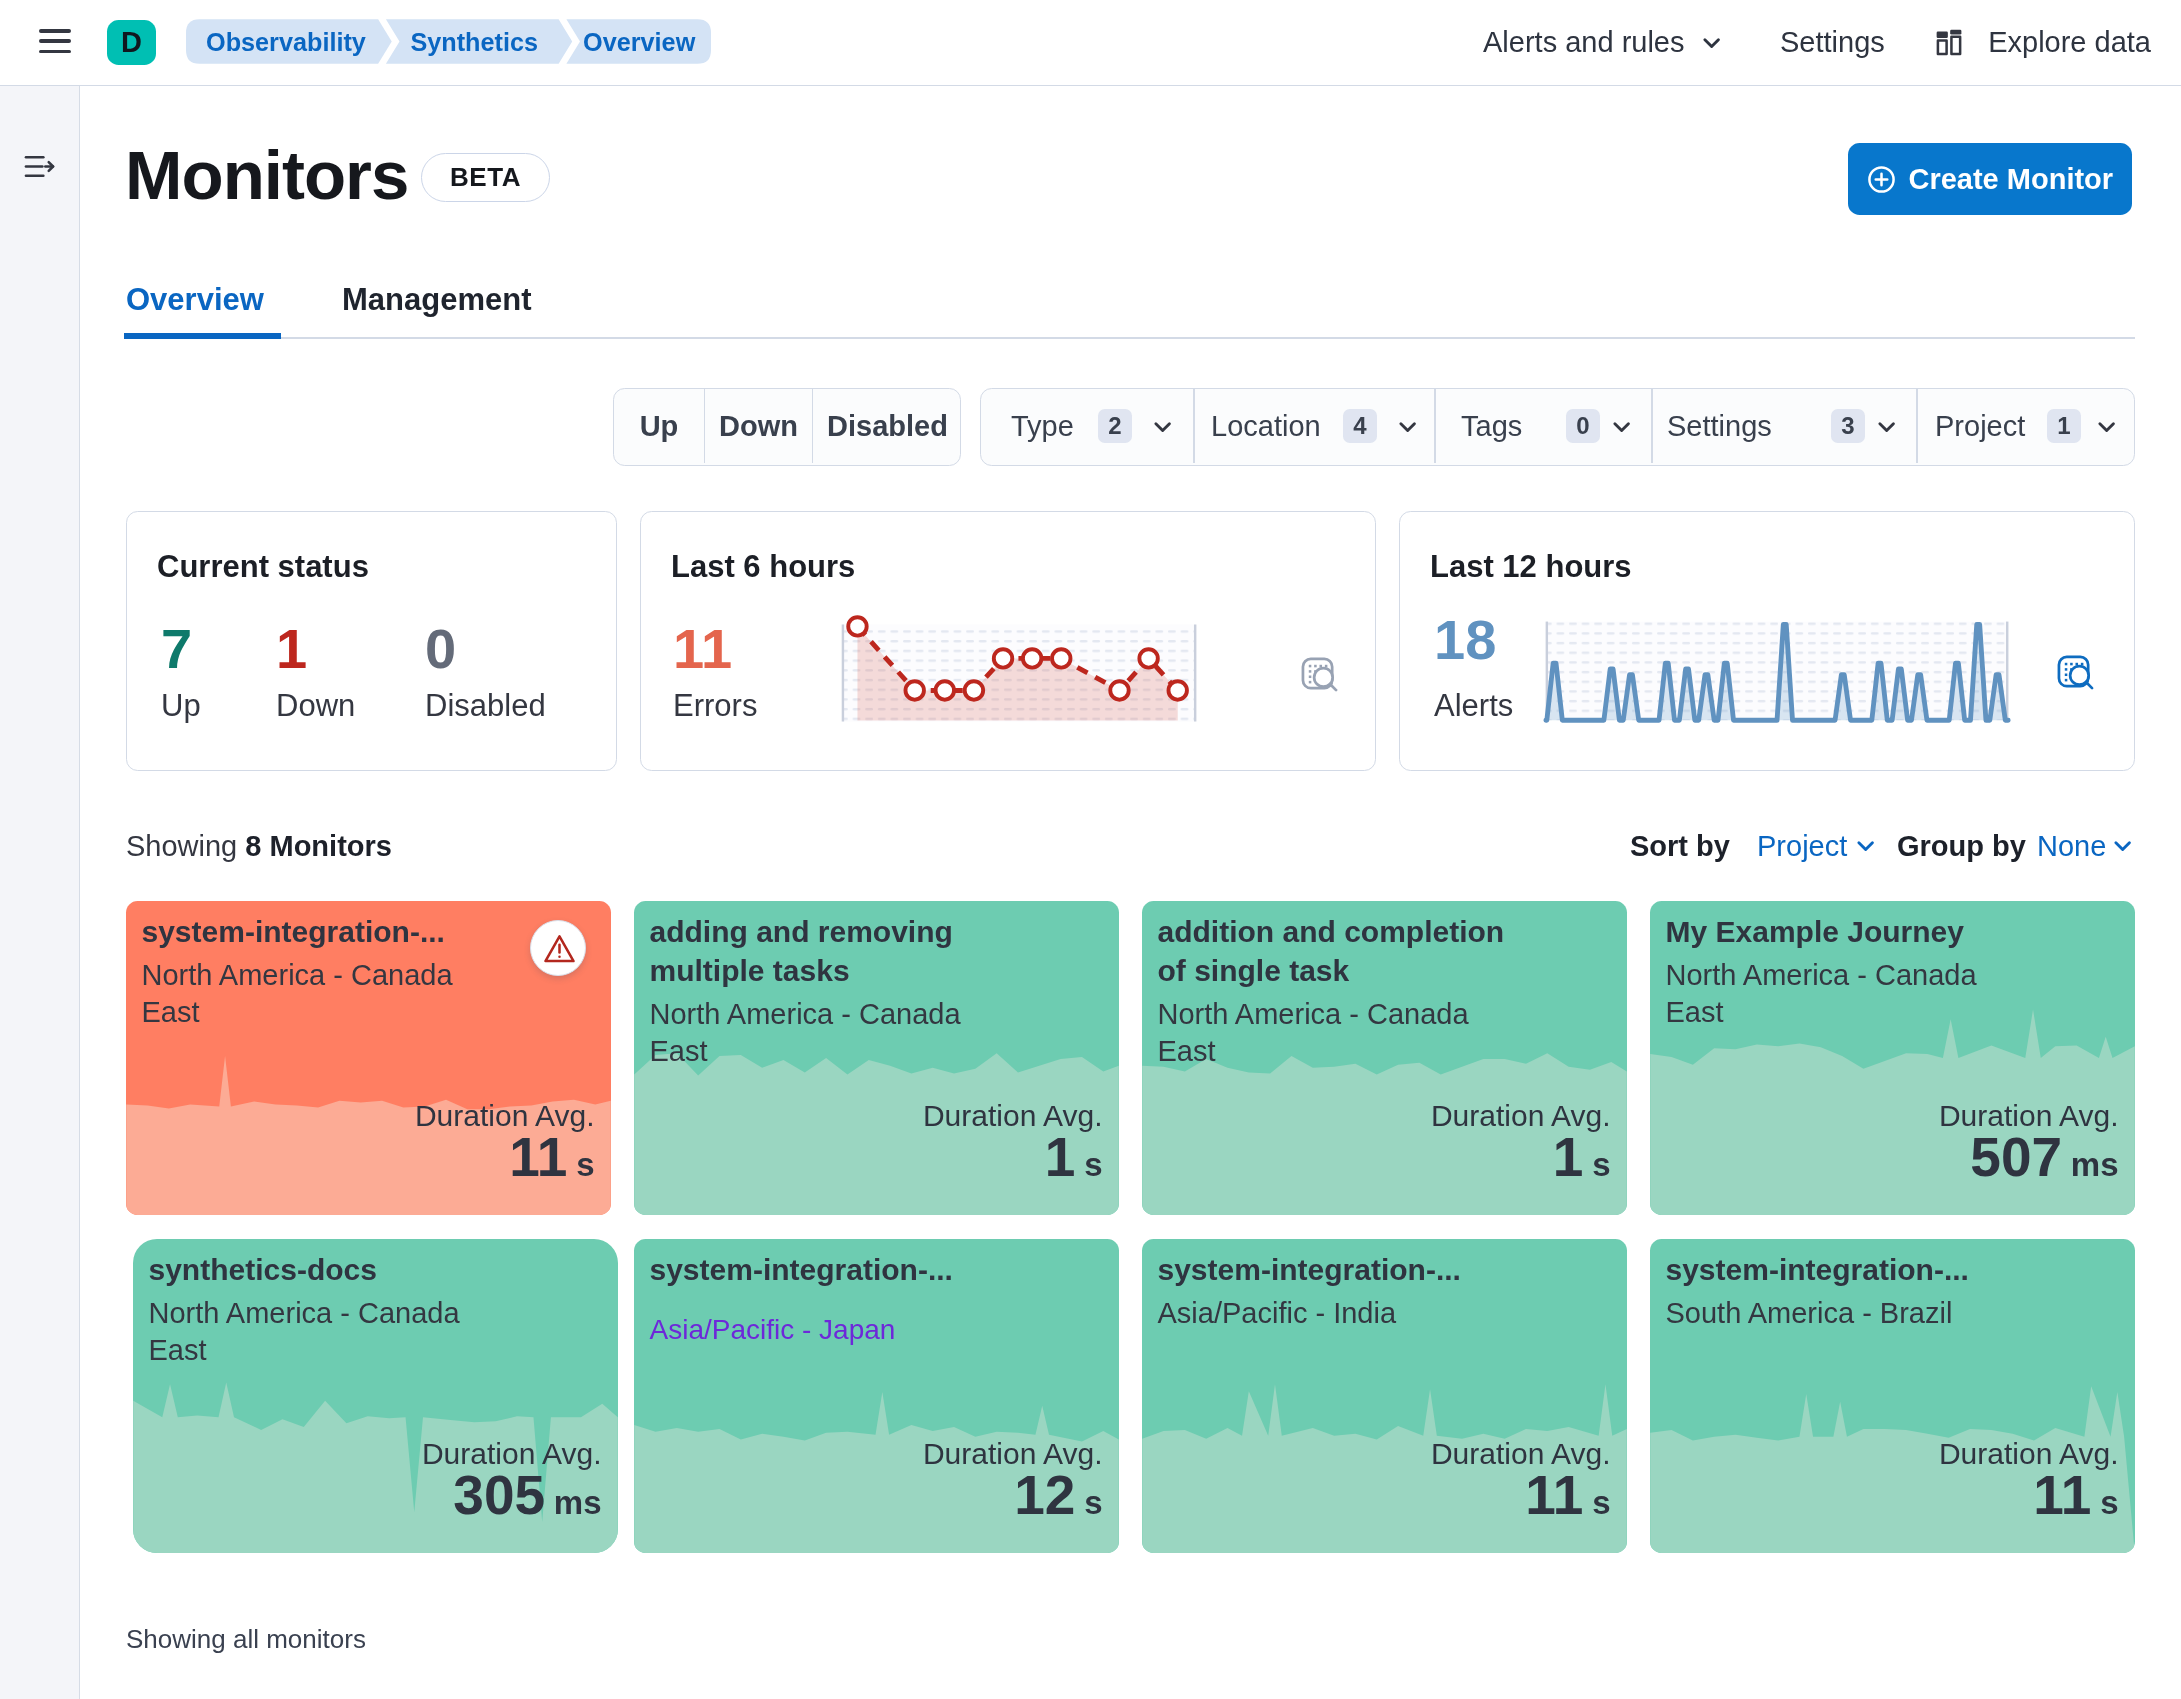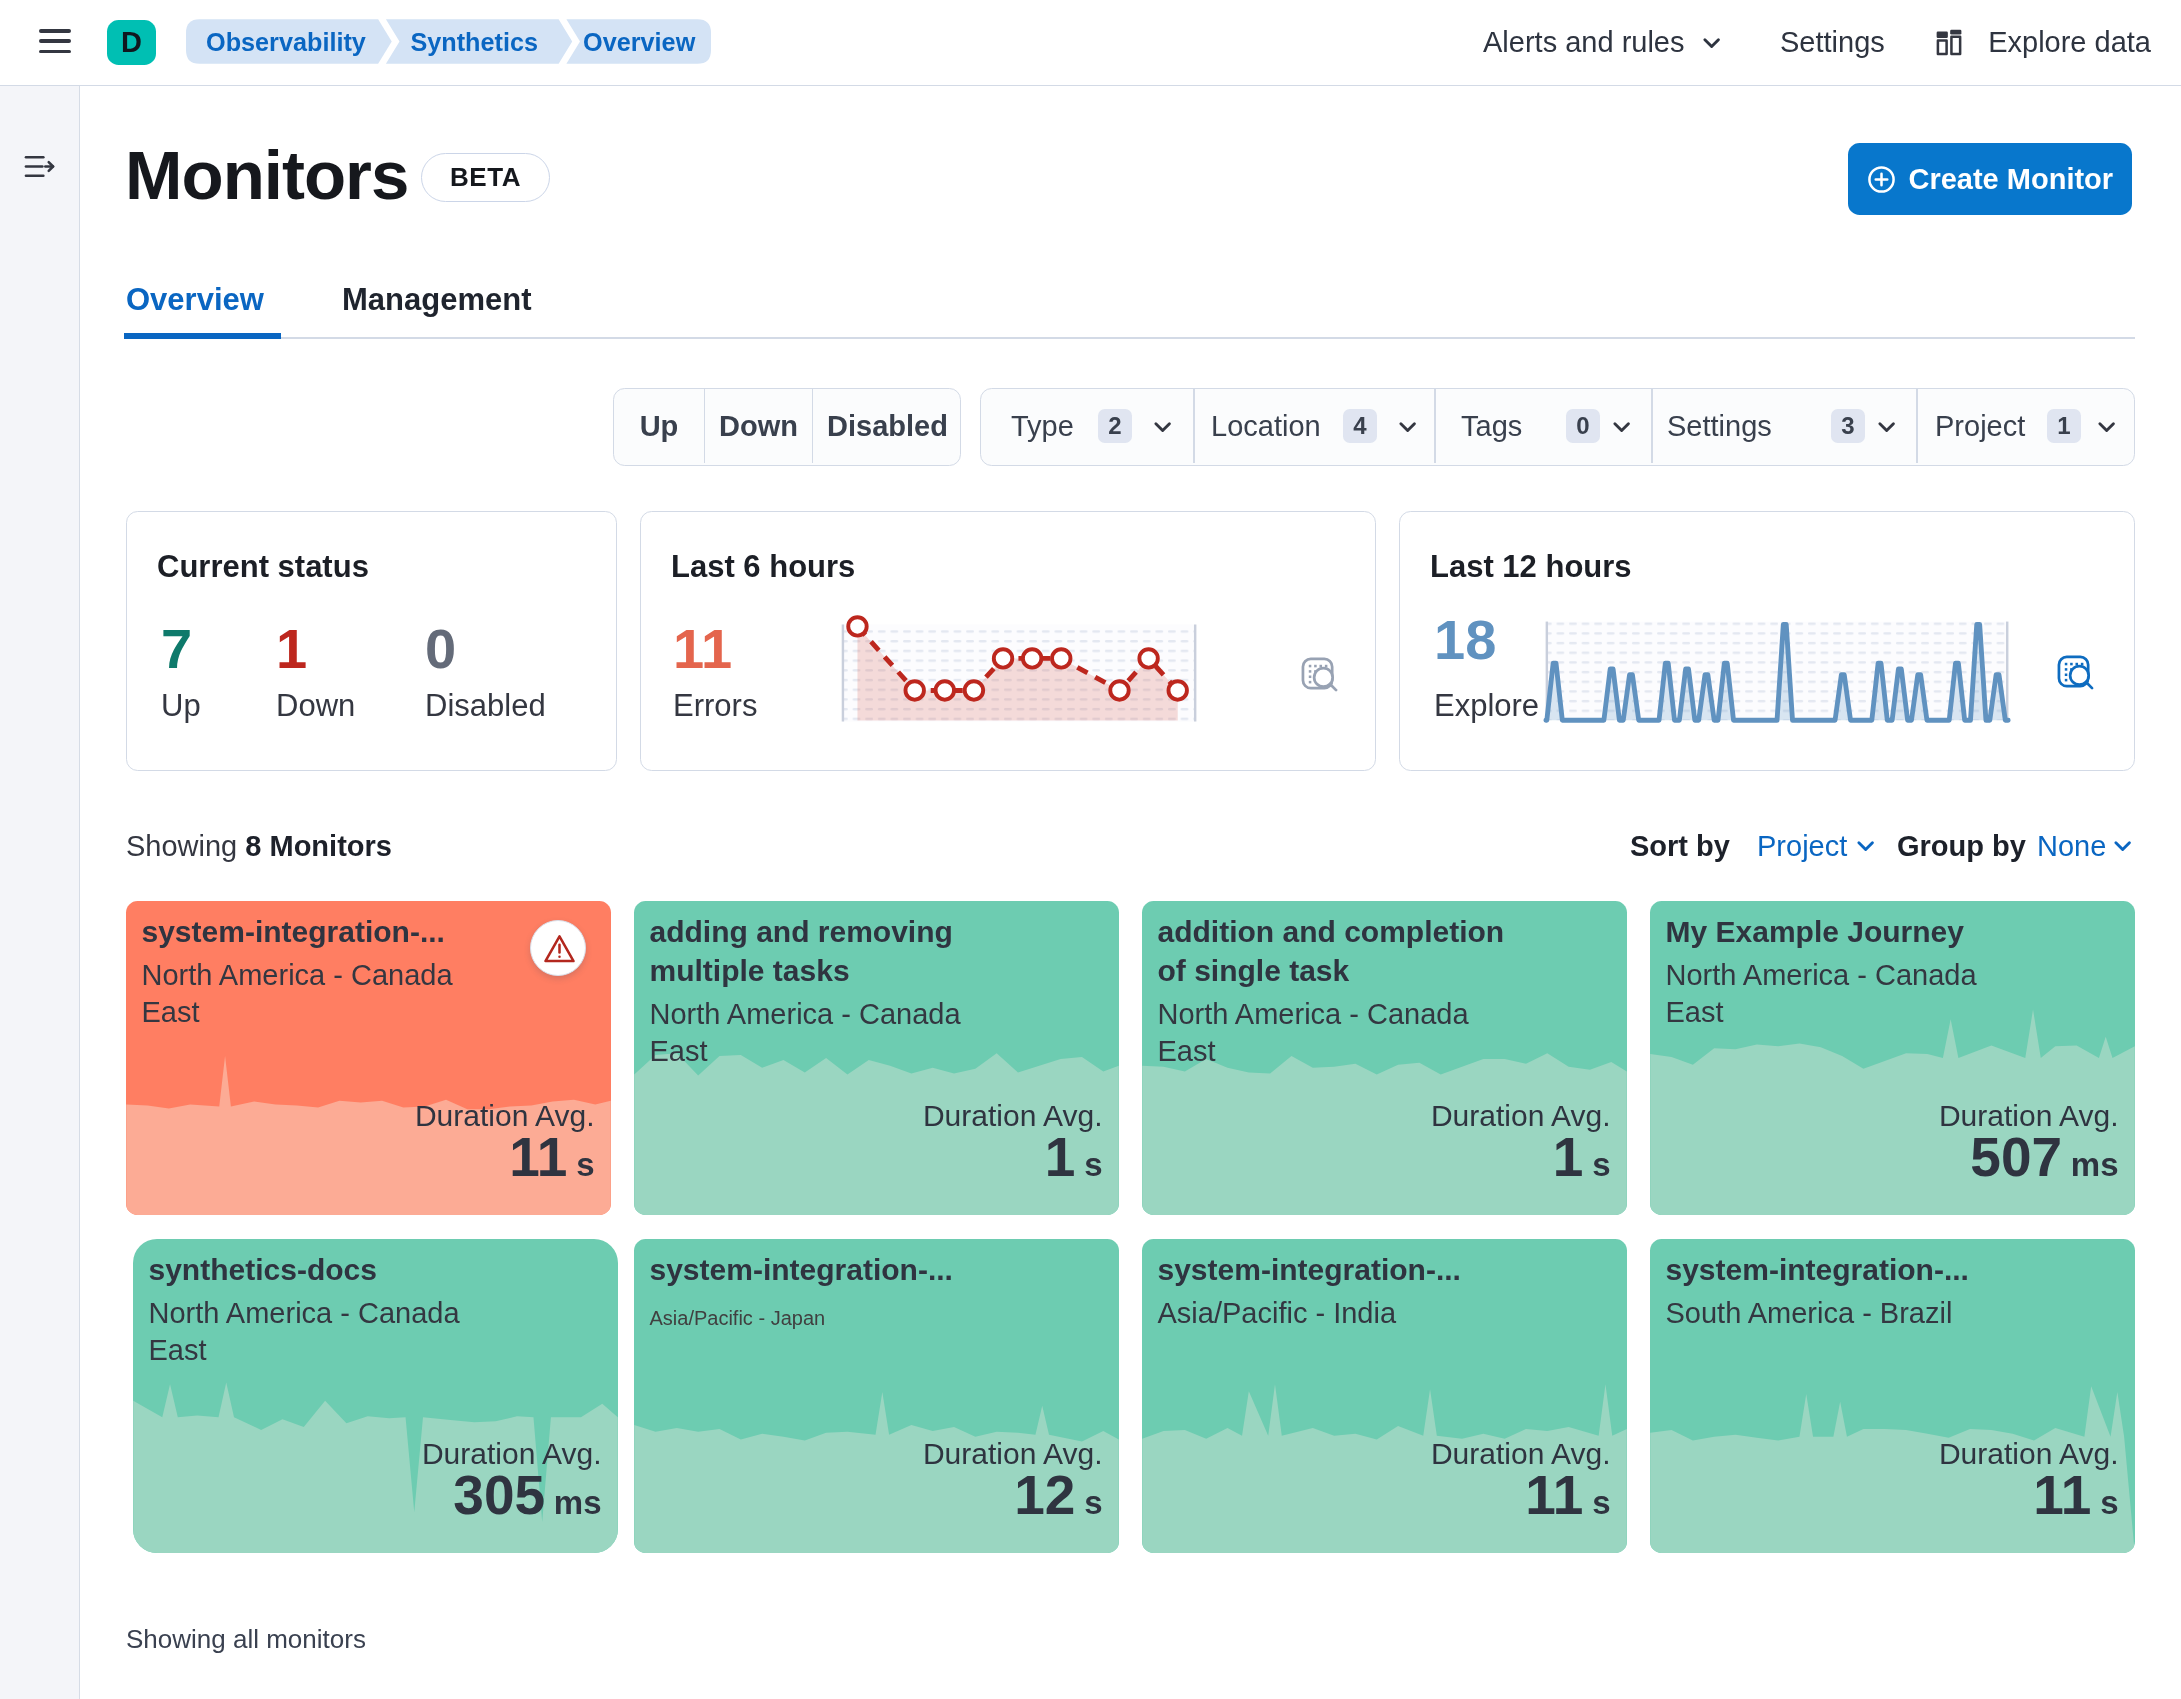--- a/index.html
+++ b/index.html
@@ -144,21 +144,21 @@
         <rect x="13.5" y="13.5" width="2.6" height="2.6"></rect>
 <rect x="8" y="19" width="2.6" height="2.6"></rect>
 <rect x="8" y="24.5" width="2.6" height="2.6"></rect>
 </g>
 <circle cx="23" cy="21" r="9.5" fill="#fff"></circle>
 <circle cx="23" cy="21" r="9.5" stroke="#98A2B3" stroke-width="2.8"></circle>
 <path d="M30 28 L36 34" stroke="#98A2B3" stroke-width="2.8" stroke-linecap="round"></path>
 </svg>
 
 <div class="abs" style="left:1434px;top:612px;font-size:56px;line-height:56px;font-weight:700;color:#6092C0">18</div>
-<div class="abs" style="left:1434px;top:688px;font-size:31px;color:#343741">Explore</div>
+<div class="abs" style="left:1434px;top:688px;font-size:31px;color:#343741">Alerts</div>
 <svg width="470" height="118" viewBox="0 0 484 122" style="position:absolute;left:1543px;top:609px">
 <defs>
         <pattern id="g3" width="13" height="10" patternUnits="userSpaceOnUse">
           <rect x="0" y="4" width="8" height="2.6" rx="1.3" fill="#E4E8F1"></rect>
         </pattern>
       </defs>
 <rect x="3" y="13" width="476" height="102" fill="#FCFCFE"></rect>
 <rect x="3" y="13" width="476" height="102" fill="url(#g3)"></rect>
 <path d="M2,115 L3,115 L9.5,56 L12.5,56 L19,115 L62,115 L68.5,62 L71.5,62 L78,115 L82,115 L88.5,68 L91.5,68 L98,115 L119,115 L125.5,56 L128.5,56 L135,115 L140,115 L146.5,62 L149.5,62 L156,115 L160,115 L166.5,68 L169.5,68 L176,115 L180,115 L186.5,56 L189.5,56 L196,115 L241,115 L247.5,16 L250.5,16 L257,115 L301,115 L307.5,68 L310.5,68 L317,115 L339,115 L345.5,56 L348.5,56 L355,115 L360,115 L366.5,62 L369.5,62 L376,115 L380,115 L386.5,68 L389.5,68 L396,115 L419,115 L425.5,56 L428.5,56 L435,115 L441,115 L447.5,16 L450.5,16 L457,115 L461,115 L467.5,68 L470.5,68 L477,115 L480,115 L480,115 Z" fill="rgba(109,160,205,0.25)"></path>
 <line x1="3" y1="13" x2="3" y2="115" stroke="#C9CFDC" stroke-width="2.5"></line>
@@ -243,21 +243,21 @@
       </svg>
 <div style="position:absolute;left:15.5px;top:10.7px;right:87px;font-size:30px;line-height:39px;font-weight:600;color:#2F3440;z-index:2">synthetics-docs<div style="margin-top:6.8px;font-size:29px;line-height:37px;font-weight:400;color:#343741">North America - Canada<br>East</div></div>
 <div style="position:absolute;right:16.5px;top:198px;font-size:30px;color:#2F3440;z-index:2">Duration Avg.</div>
 <div style="position:absolute;right:16.5px;top:229px;z-index:2;white-space:nowrap;text-align:right">
 <span style="font-size:55px;line-height:55px;font-weight:700;color:#2F3440">305</span><span style="font-size:33px;font-weight:600;color:#2F3440;margin-left:8.7px">ms</span></div>
 </div>
     <div style="position:absolute;left:634px;top:1239px;width:485px;height:314px;background:#6DCCB1;border-radius:11.6px;overflow:hidden">
 <svg width="485" height="314" viewBox="0 0 500 324" style="position:absolute;left:0;top:0">
         <path d="M0,324 L0,192 L22,199 L44,195 L66,199 L88,196 L110,207 L132,201 L154,204 L176,208 L198,200 L220,199 L249,202 L256,158 L263,202 L286,192 L308,198 L330,194 L352,204 L374,199 L396,200 L414,202 L421,172 L428,202 L462,209 L484,198 L500,207 L500,324 Z" fill="#9AD6C1"></path>
       </svg>
-<div style="position:absolute;left:15.5px;top:10.7px;right:87px;font-size:30px;line-height:39px;font-weight:600;color:#2F3440;z-index:2">system-integration-...<div style="margin-top:11px;font-size:20px;line-height:37px;font-weight:400;color:#404040">Asia/Pacific - Japan</div></div>
+<div style="position:absolute;left:15.5px;top:10.7px;right:87px;font-size:30px;line-height:39px;font-weight:600;color:#2F3440;z-index:2">system-integration-...<div style="margin-top:22px;font-size:28px;line-height:37px;font-weight:400;color:#6d28d9">Asia/Pacific - Japan</div></div>
 <div style="position:absolute;right:16.5px;top:198px;font-size:30px;color:#2F3440;z-index:2">Duration Avg.</div>
 <div style="position:absolute;right:16.5px;top:229px;z-index:2;white-space:nowrap;text-align:right">
 <span style="font-size:55px;line-height:55px;font-weight:700;color:#2F3440">12</span><span style="font-size:33px;font-weight:600;color:#2F3440;margin-left:8.7px">s</span></div>
 </div>
     <div style="position:absolute;left:1142px;top:1239px;width:485px;height:314px;background:#6DCCB1;border-radius:11.6px;overflow:hidden">
 <svg width="485" height="314" viewBox="0 0 500 324" style="position:absolute;left:0;top:0">
         <path d="M0,324 L0,206 L22,198 L44,197 L66,206 L88,195 L103,203 L110,157 L130,203 L137,150 L144,203 L176,195 L198,203 L220,201 L242,207 L264,193 L290,203 L297,155 L304,203 L330,206 L352,201 L374,206 L396,196 L418,198 L440,194 L471,203 L478,150 L485,203 L500,196 L500,324 Z" fill="#9AD6C1"></path>
       </svg>
 <div style="position:absolute;left:15.5px;top:10.7px;right:87px;font-size:30px;line-height:39px;font-weight:600;color:#2F3440;z-index:2">system-integration-...<div style="margin-top:6.8px;font-size:29px;line-height:37px;font-weight:400;color:#343741">Asia/Pacific - India</div></div>
 <div style="position:absolute;right:16.5px;top:198px;font-size:30px;color:#2F3440;z-index:2">Duration Avg.</div>

